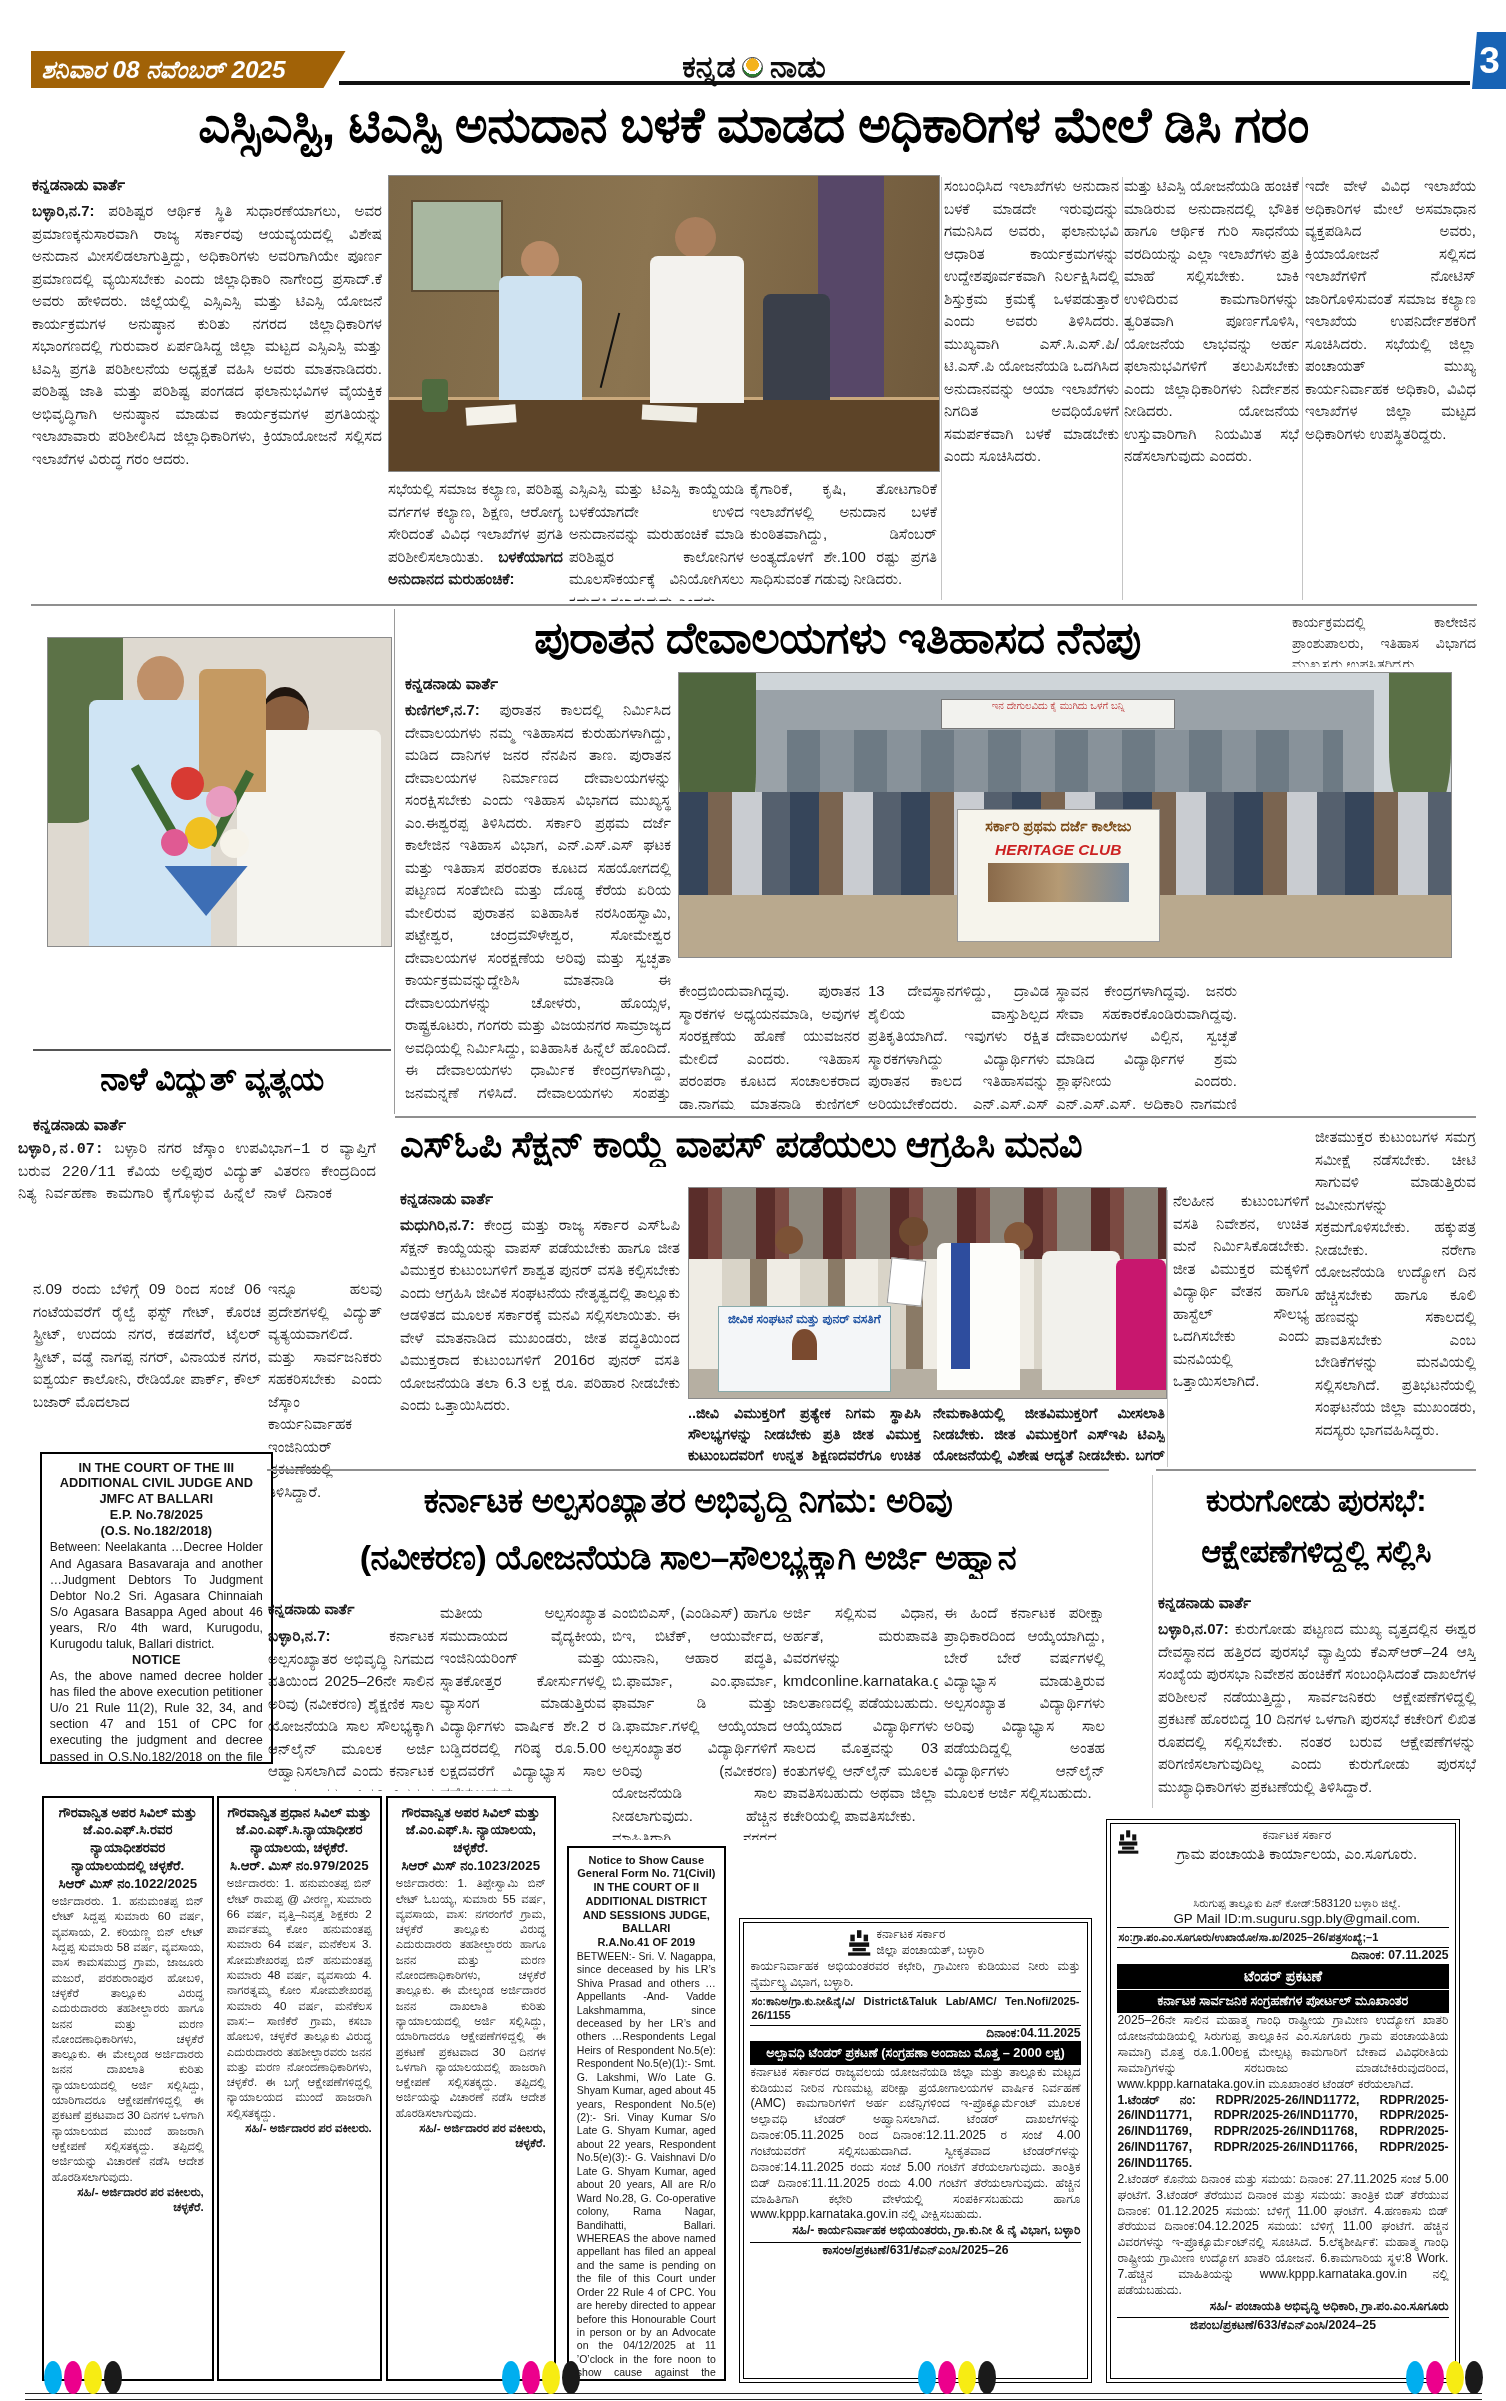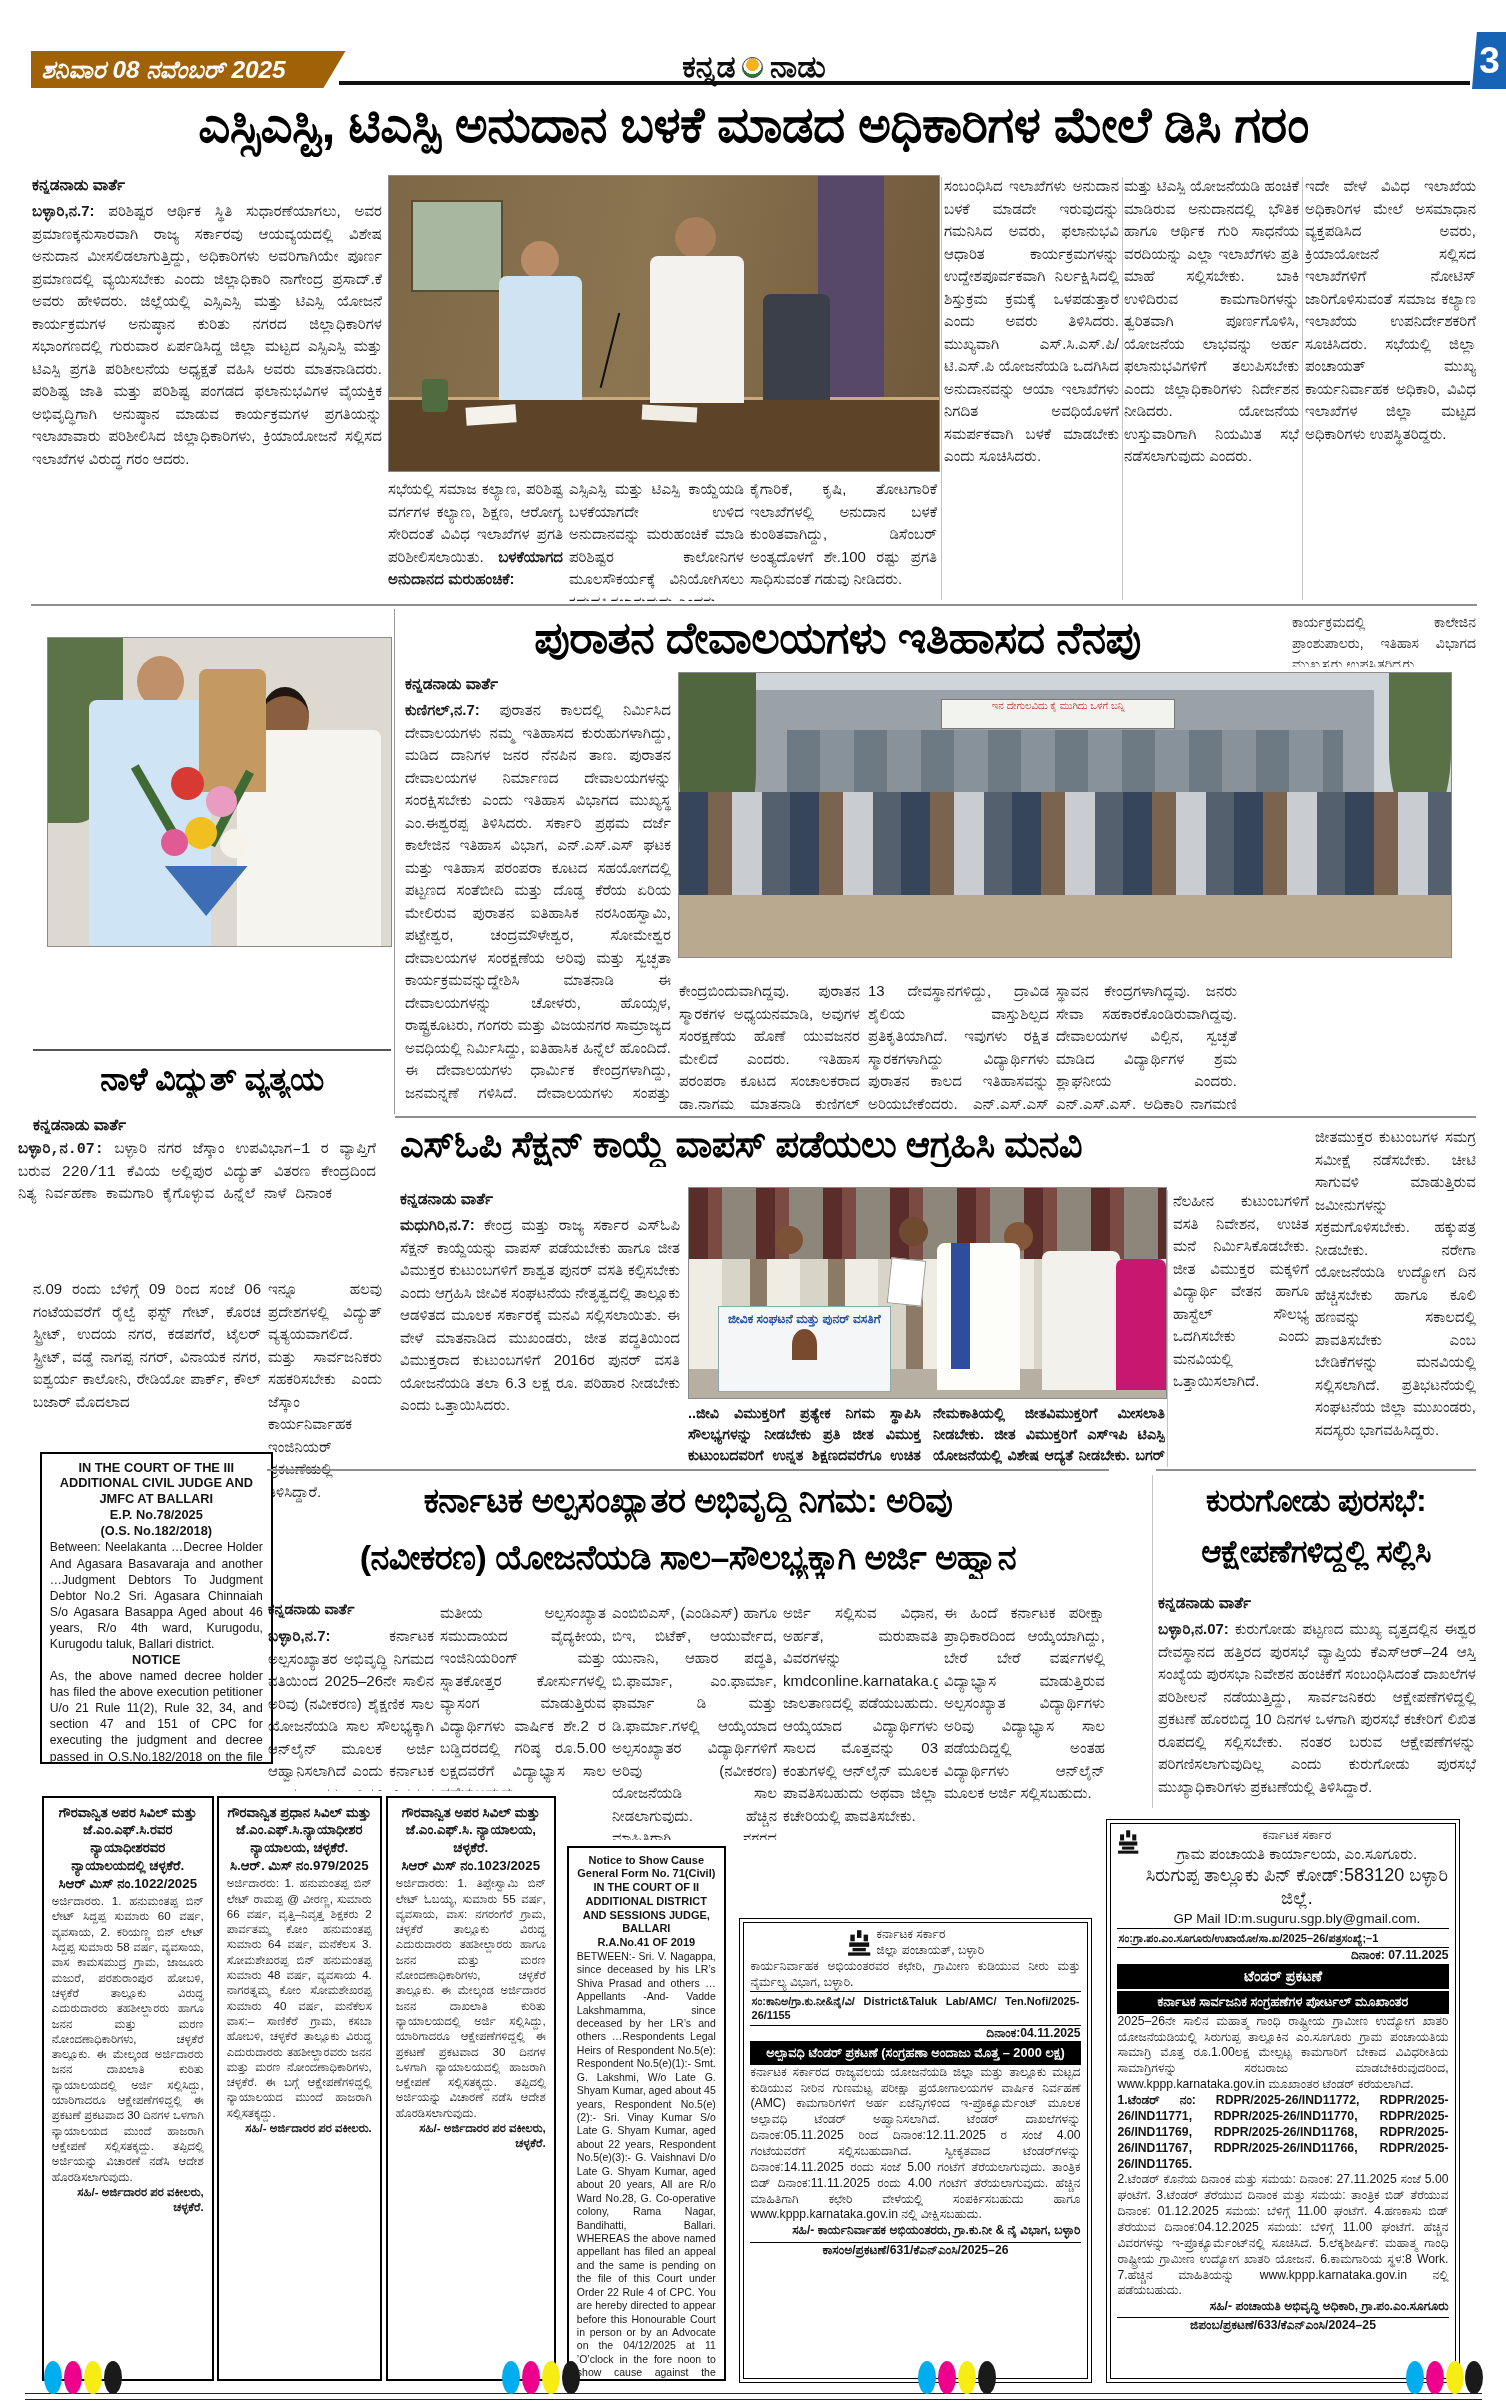--- a/index.html
+++ b/index.html
@@ -140,20 +140,25 @@
   </div>
 
   <div class="photo" style="left:678px;top:672px;width:772px;height:284px;background:#cfd5d9;">
     <div class="ph-el" style="left:10%;top:6%;width:80%;height:48%;background:#9aa2a8;"></div>
     <div class="ph-el" style="left:34%;top:9%;width:30%;height:10%;background:#f2f2ee;border:1.1px solid #777;color:#b33;font-size:10px;text-align:center;overflow:hidden;">ಇನ ದೇಗುಲವಿದು ಕೈ ಮುಗಿದು ಒಳಗೆ ಬನ್ನಿ</div>
     <div class="ph-el" style="left:14%;top:20%;width:72%;height:26%;background:repeating-linear-gradient(90deg,#6d7a84 0 33px,#88929a 33px 67px);"></div>
     <div class="ph-el" style="left:0;top:0;width:10%;height:70%;background:#50663e;border-radius:0 0 50% 50%;"></div>
     <div class="ph-el" style="right:0;top:0;width:8%;height:55%;background:#5a7046;border-radius:0 0 50% 50%;"></div>
     <div class="ph-el" style="left:0;top:42%;width:100%;height:38%;background:repeating-linear-gradient(90deg,#36455a 0 29px,#7a6450 29px 53px,#c9ccd1 53px 83px,#55606e 83px 111px);"></div>
     <div class="ph-el" style="left:0;bottom:0;width:100%;height:22%;background:#b9a98e;"></div>
+    <div class="ph-el" style="left:36%;top:48%;width:26%;height:46%;background:#f6f4ec;border:1.1px solid #999;text-align:center;overflow:hidden;">
+      <div style="color:#7a4a16;font-weight:bold;font-size:14.4px;margin-top:7.8px;">ಸರ್ಕಾರಿ ಪ್ರಥಮ ದರ್ಜೆ ಕಾಲೇಜು</div>
+      <div style="color:#c22;font-weight:bold;font-style:italic;font-size:15.5px;margin-top:5.5px;">HERITAGE CLUB</div>
+      <div style="width:70%;height:30%;margin:4.4px auto 0;background:linear-gradient(90deg,#8a6a4a,#b59a74,#7a8a9a);"></div>
+    </div>
   </div>
 
   <div class="col" style="left:679px;top:980px;width:181px;height:130px;">ಕೇಂದ್ರಬಿಂದುವಾಗಿದ್ದವು. ಪುರಾತನ ಸ್ಮಾರಕಗಳ ಅಧ್ಯಯನಮಾಡಿ, ಅವುಗಳ ಸಂರಕ್ಷಣೆಯ ಹೊಣೆ ಯುವಜನರ ಮೇಲಿದೆ ಎಂದರು. ಇತಿಹಾಸ ಪರಂಪರಾ ಕೂಟದ ಸಂಚಾಲಕರಾದ ಡಾ.ನಾಗಮ್ಮ ಮಾತನಾಡಿ ಕುಣಿಗಲ್ ದೊಡ್ಡಕೆರೆಯನ್ನು 7ನೇ ಶತಮಾನದಲ್ಲಿ ಗಂಗರಿಂದ ನಿರ್ಮಿಸಿದ್ದು, ಕೆರೆಯ ಏರಿಯ ಮೇಲೆ</div>
   <div class="col" style="left:868px;top:980px;width:181px;height:130px;">13 ದೇವಸ್ಥಾನಗಳಿದ್ದು, ದ್ರಾವಿಡ ಶೈಲಿಯ ವಾಸ್ತುಶಿಲ್ಪದ ಪ್ರತಿಕೃತಿಯಾಗಿದೆ. ಇವುಗಳು ರಕ್ಷಿತ ಸ್ಮಾರಕಗಳಾಗಿದ್ದು ವಿದ್ಯಾರ್ಥಿಗಳು ಪುರಾತನ ಕಾಲದ ಇತಿಹಾಸವನ್ನು ಅರಿಯಬೇಕೆಂದರು. ಎನ್.ಎಸ್.ಎಸ್ ಅಧಿಕಾರಿ ಜಿ.ಹೆಚ್.ಹನುಮಂತಯ್ಯ ಮಾತನಾಡಿ ದೇವಾಲಯಗಳು ಪ್ರಾಚೀನ ಶೈಕ್ಷಣಿಕ ಕೇಂದ್ರ, ಸಾಮಾಜಿಕ ಮತ್ತು ಧಾರ್ಮಿಕ</div>
   <div class="col" style="left:1056px;top:980px;width:181px;height:130px;">ಸ್ಥಾವನ ಕೇಂದ್ರಗಳಾಗಿದ್ದವು. ಜನರು ಸೇವಾ ಸಹಕಾರಕೊಂಡಿರುವಾಗಿದ್ದವು. ದೇವಾಲಯಗಳ ವಿಲ್ಪಿನ, ಸ್ವಚ್ಛತೆ ಮಾಡಿದ ವಿದ್ಯಾರ್ಥಿಗಳ ಶ್ರಮ ಶ್ಲಾಘನೀಯ ಎಂದರು. ಎನ್.ಎಸ್.ಎಸ್. ಅಧಿಕಾರಿ ನಾಗಮಣಿ ಸಿ.ಜಿ. ಪುರಸಭಾ ಸಿಬ್ಬಂದಿ, 90 ಸ್ವಯಂ ಸೇವಕ ವಿದ್ಯಾರ್ಥಿಗಳು ಭಾಗವಹಿಸಿದ್ದರು.</div>
   <div class="col" style="left:1245px;top:980px;width:205px;height:130px;"></div>
 
   <div class="hline" style="left:395px;top:1116px;width:1081px;height:2.2px;"></div>
   <div class="hl" style="left:400px;top:1123px;width:909px;font-size:37px;line-height:1.2;text-align:left;">ಎಸ್ಓಪಿ ಸೆಕ್ಷನ್ ಕಾಯ್ದೆ ವಾಪಸ್ ಪಡೆಯಲು ಆಗ್ರಹಿಸಿ ಮನವಿ</div>
   <div class="byl" style="left:400px;top:1190px;width:277px;">ಕನ್ನಡನಾಡು ವಾರ್ತೆ</div>
@@ -273,21 +278,21 @@
             <rect x="18" y="2" width="8" height="14" fill="#111"></rect>
             <rect x="6" y="10" width="8" height="12" fill="#111"></rect>
             <rect x="30" y="10" width="8" height="12" fill="#111"></rect>
             <rect x="4" y="24" width="36" height="8" fill="#111"></rect>
             <rect x="10" y="34" width="24" height="6" fill="#111"></rect>
             <rect x="2" y="42" width="40" height="6" fill="#111"></rect>
           </svg>
         <div style="width:100%;text-align:center;">
           <div class="kt">ಕರ್ನಾಟಕ ಸರ್ಕಾರ</div>
           <div class="kt" style="font-size:15px;">ಗ್ರಾಮ ಪಂಚಾಯತಿ ಕಾರ್ಯಾಲಯ, ಎಂ.ಸೂಗೂರು.</div>
-          <div class="kt" style="font-size:18px;">ಸಿರುಗುಪ್ಪ ತಾಲ್ಲೂಕು ಪಿನ್ ಕೋಡ್:583120 ಬಳ್ಳಾರಿ ಜಿಲ್ಲೆ.</div>
+          <div class="kt" style="font-size:11px;margin-top:32px;">ಸಿರುಗುಪ್ಪ ತಾಲ್ಲೂಕು ಪಿನ್ ಕೋಡ್:583120 ಬಳ್ಳಾರಿ ಜಿಲ್ಲೆ.</div>
           <div class="kt" style="font-size:13.3px;">GP Mail ID:m.suguru.sgp.bly@gmail.com.</div>
         </div>
       </div>
       <div class="refrow">
           <span>ಸಂ:ಗ್ರಾ.ಪಂ.ಎಂ.ಸೂಗೂರು/ಉಖಾಯೋ/ಸಾ.ಖ/2025–26/ಪತ್ರಸಂಖ್ಯೆ;–1</span>
         </div>
       <div style="text-align:right;font-weight:bold;">ದಿನಾಂಕ: 07.11.2025</div>
       <div class="bar" style="font-size:14.4px;">ಟೆಂಡರ್ ಪ್ರಕಟಣೆ</div>
       <div class="bar" style="font-size:12.8px;margin-top:1.1px;">ಕರ್ನಾಟಕ ಸಾರ್ವಜನಿಕ ಸಂಗ್ರಹಣೆಗಳ ಪೋರ್ಟಲ್ ಮೂಖಾಂತರ</div>
       <div>2025–26ನೇ ಸಾಲಿನ ಮಹಾತ್ಮ ಗಾಂಧಿ ರಾಷ್ಟ್ರೀಯ ಗ್ರಾಮೀಣ ಉದ್ಯೋಗ ಖಾತರಿ ಯೋಜನೆಯಡಿಯಲ್ಲಿ ಸಿರುಗುಪ್ಪ ತಾಲ್ಲೂಕಿನ ಎಂ.ಸೂಗೂರು ಗ್ರಾಮ ಪಂಚಾಯತಿಯ ಸಾಮಾಗ್ರಿ ಮೊತ್ತ ರೂ.1.00ಲಕ್ಷ ಮೇಲ್ಪಟ್ಟ ಕಾಮಗಾರಿಗೆ ಬೇಕಾದ ವಿವಿಧರೀತಿಯ ಸಾಮಾಗ್ರಿಗಳನ್ನು ಸರಬರಾಜು ಮಾಡಬೇಕಿರುವುದರಿಂದ, www.kppp.karnataka.gov.in ಮೂಖಾಂತರ ಟೆಂಡರ್ ಕರೆಯಲಾಗಿದೆ.</div>

